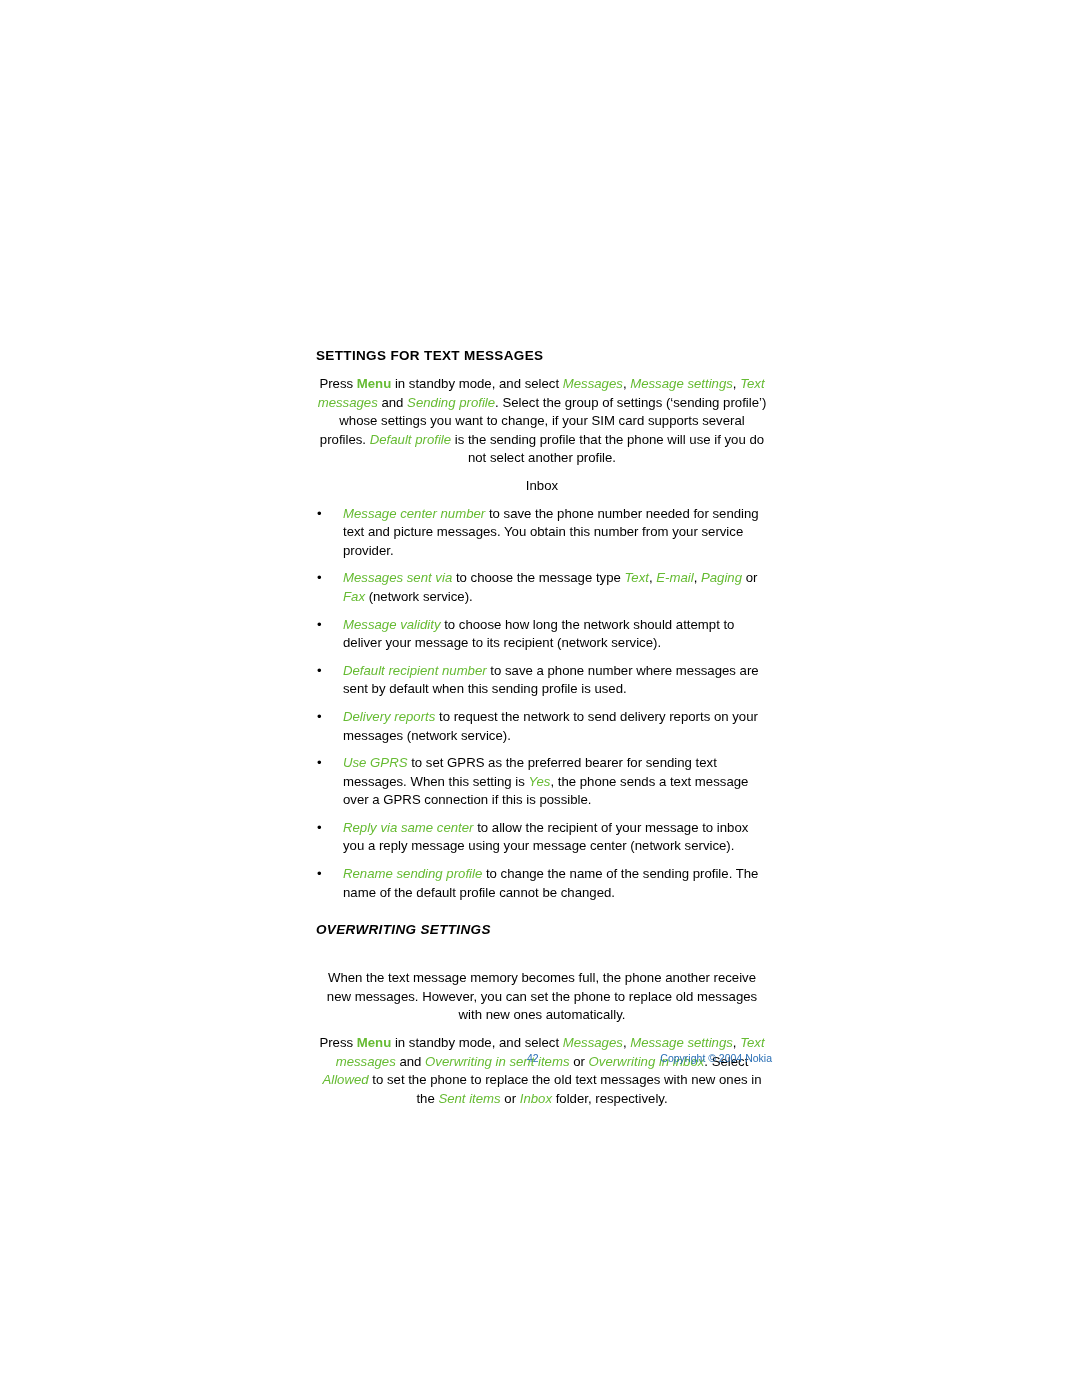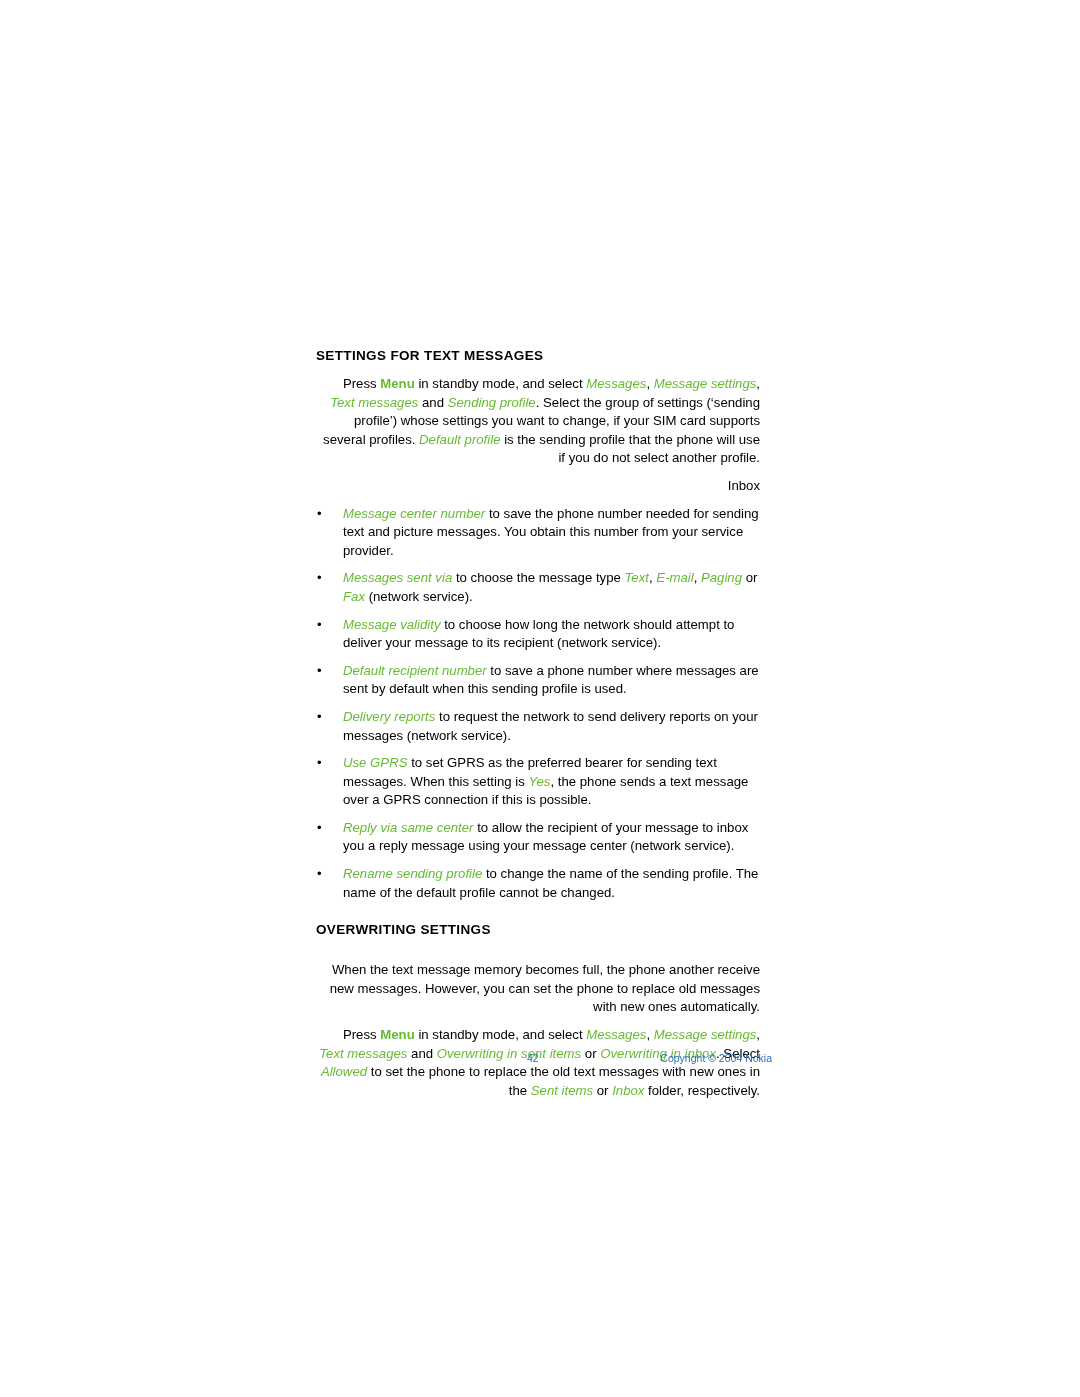--- a/index.html
+++ b/index.html
@@ -28,27 +28,28 @@
   h2.section-head {
     font-size: 13.5px;
     font-weight: bold;
     letter-spacing: 0.35px;
     margin: 0 0 12px 0;
     color: #000;
     text-transform: uppercase;
   }
   h2.section-head.second {
     margin-top: 20px;
-    margin-bottom: 24px;
+    margin-bottom: 32px;
+    font-style: italic;
   }
   p.para {
     font-size: 13.2px;
     line-height: 18.6px;
-    margin: 0 12px 9px 0;
-    text-align: right;
+    margin: 0 4px 9px 0;
+    text-align: center;
     color: #000;
   }
   .bullets {
     margin: 0;
     padding: 0;
     list-style: none;
   }
   .bullets li {
     position: relative;
     padding-left: 27px;

